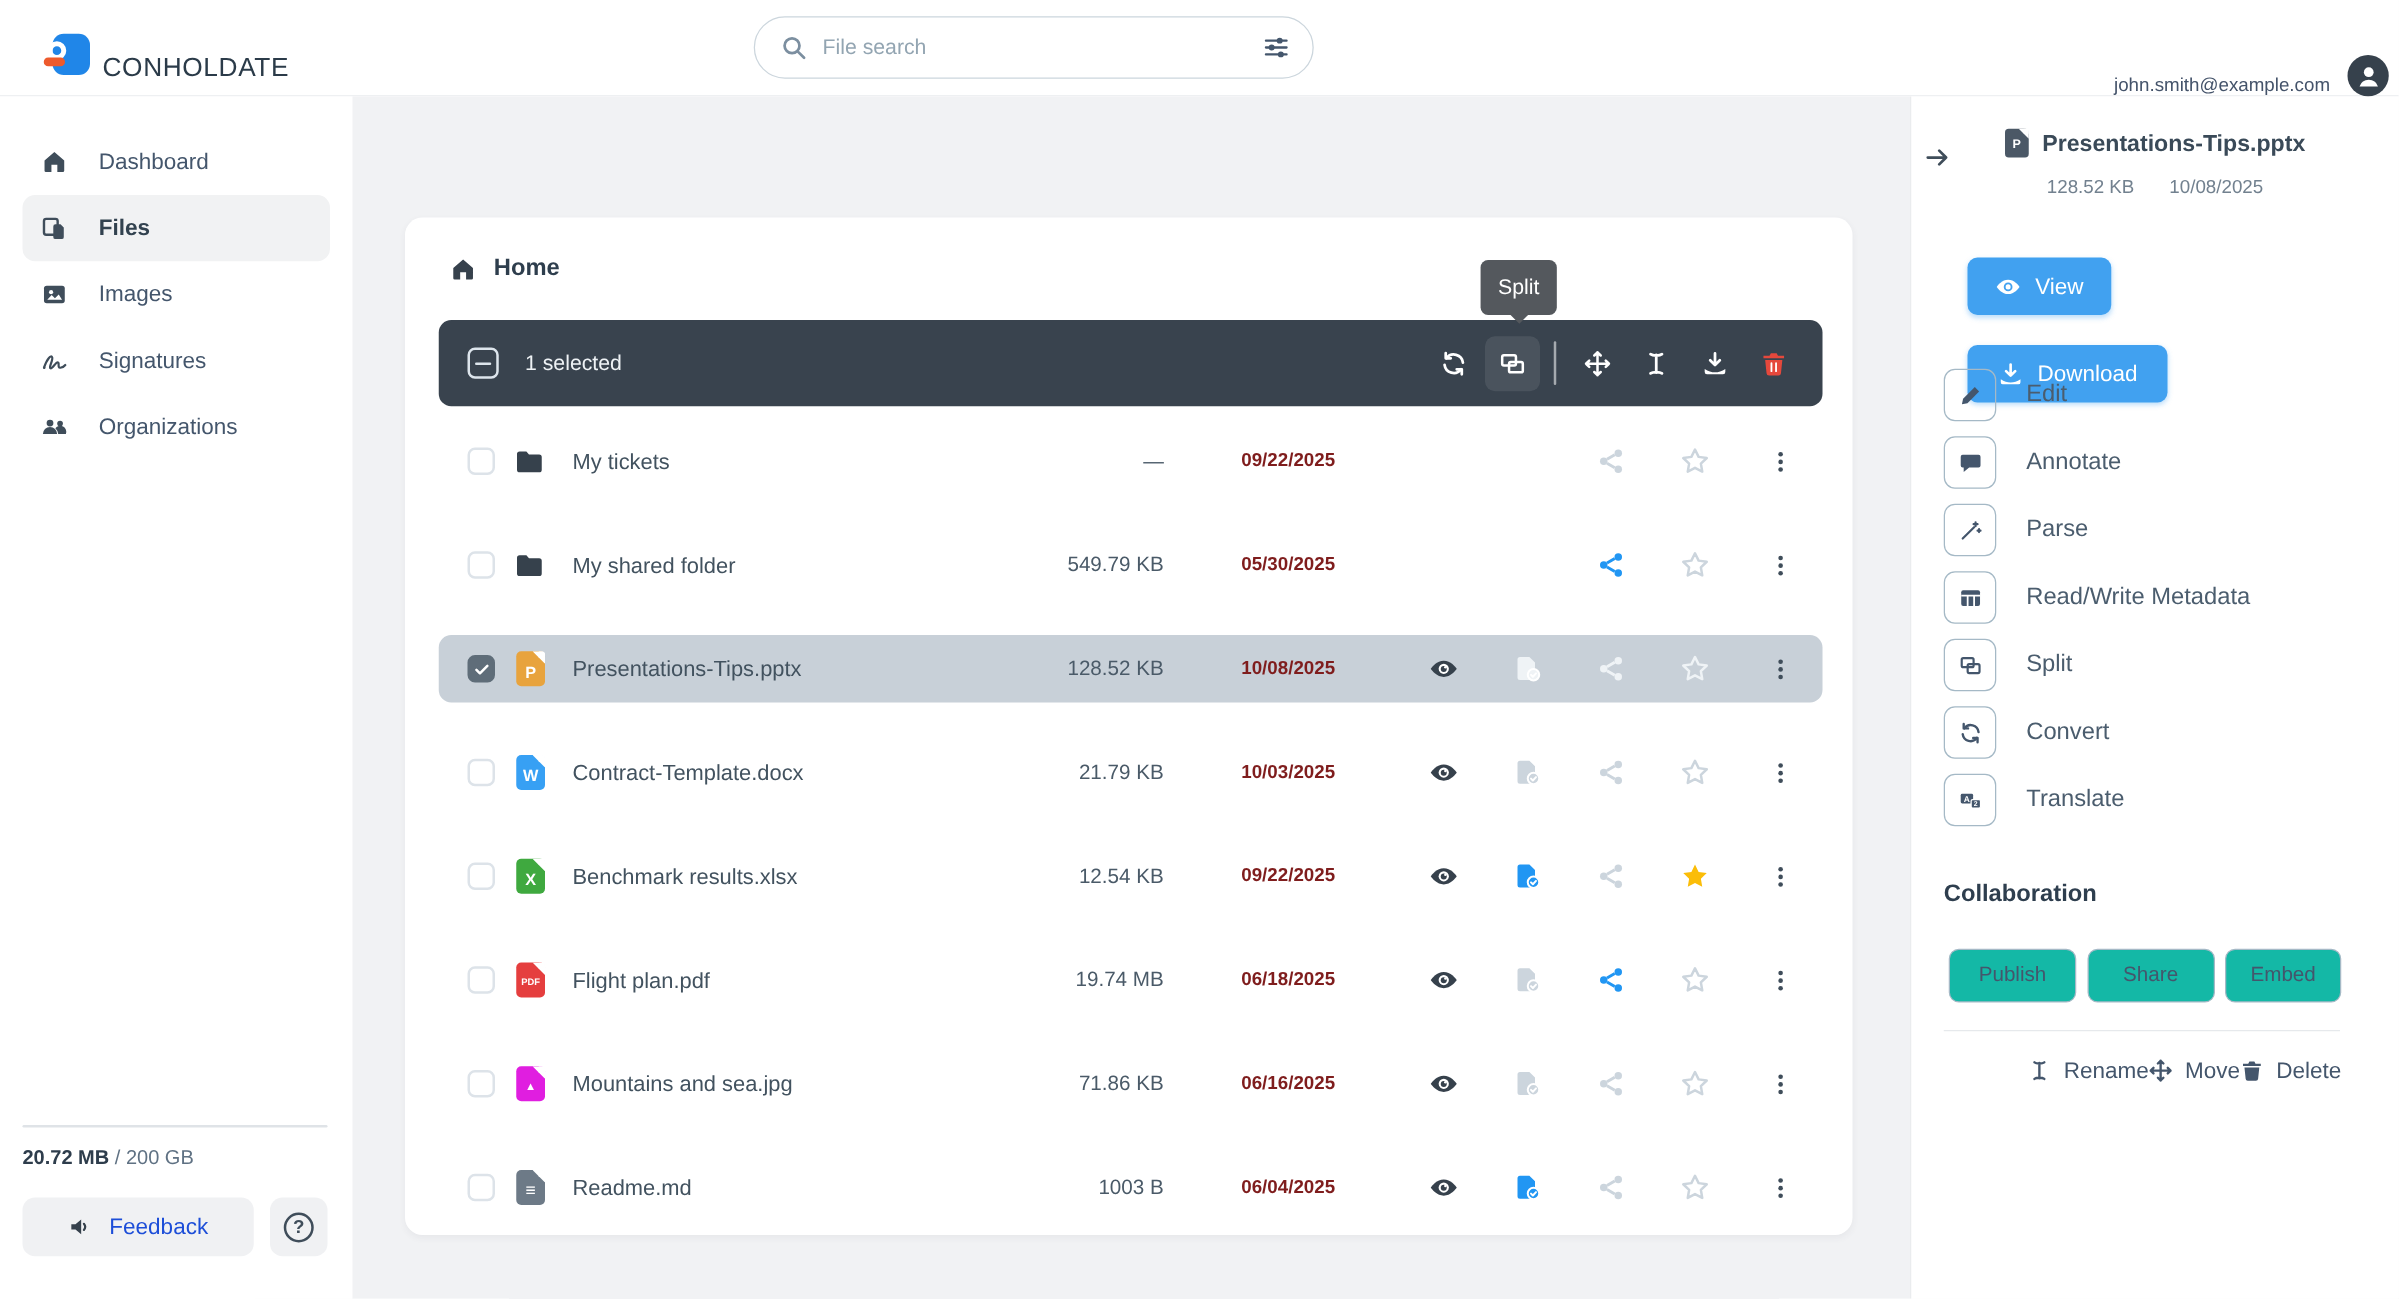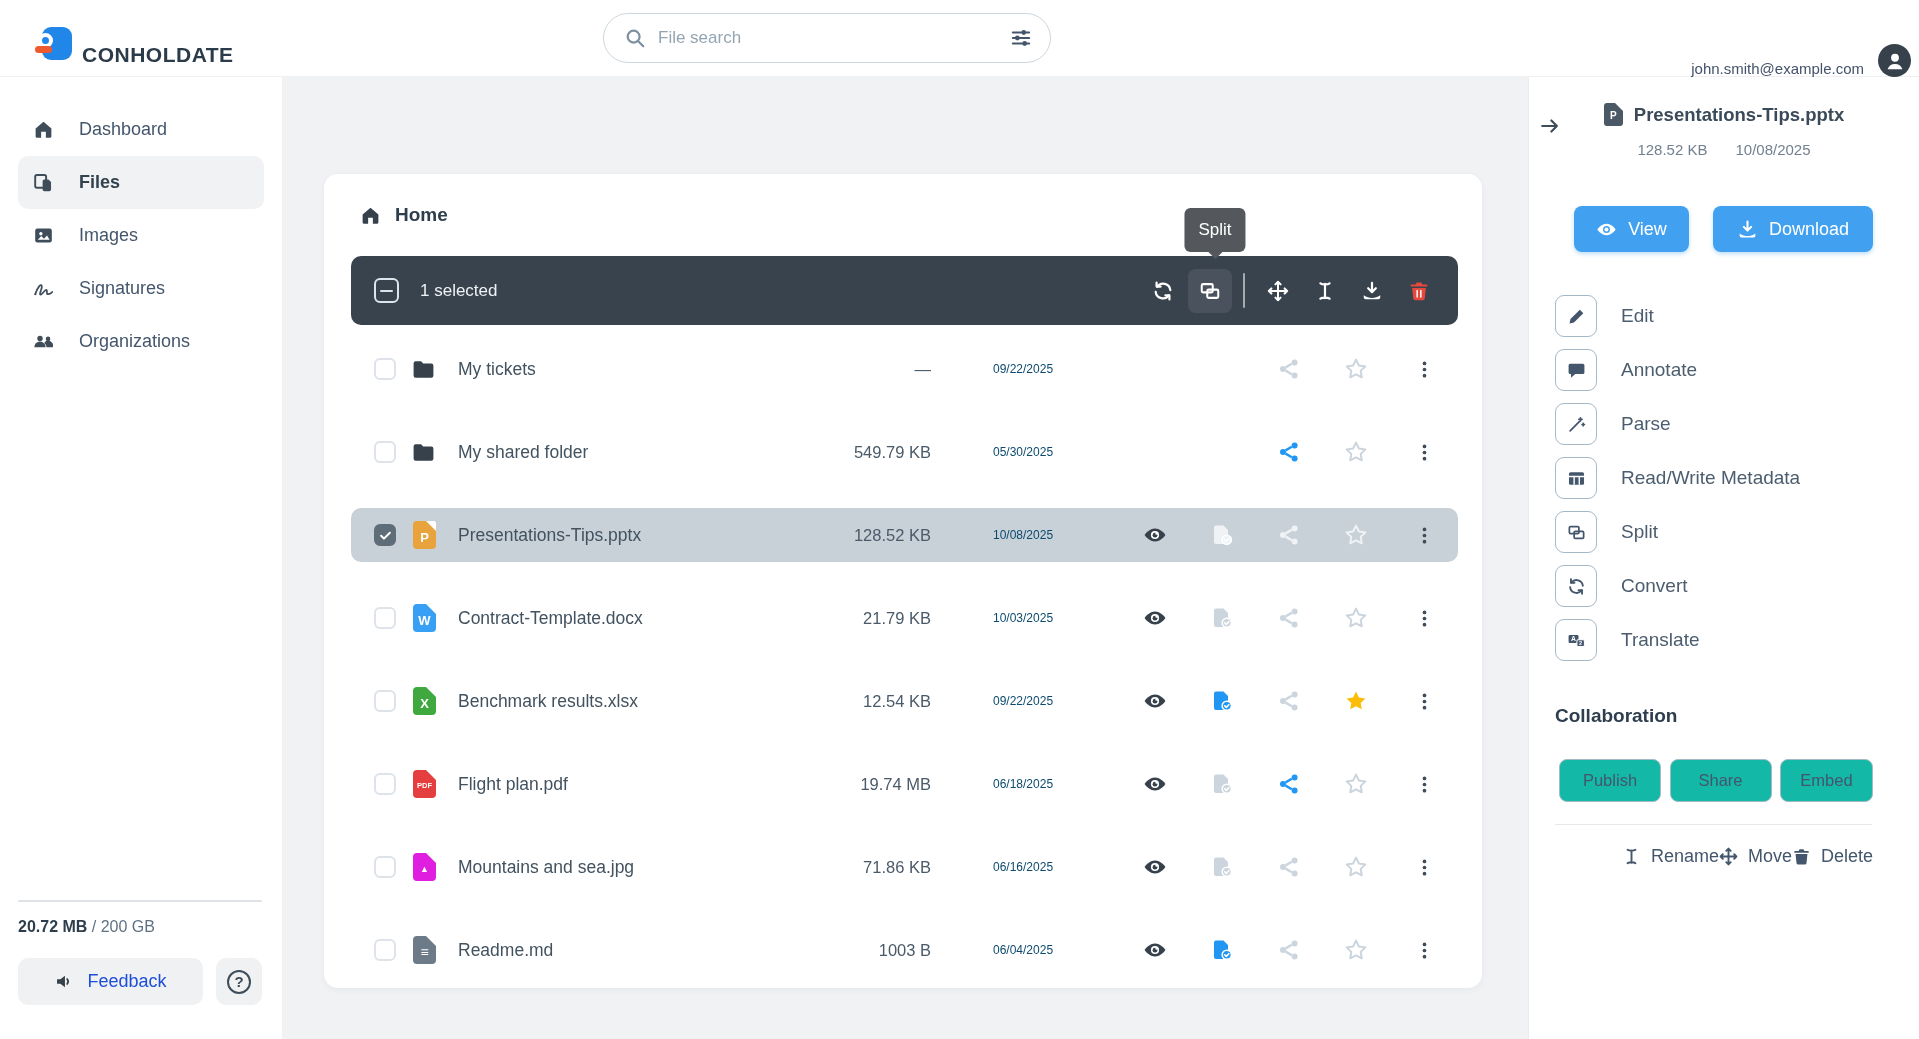--- a/index.html
+++ b/index.html
@@ -7,21 +7,21 @@
   body { font-family:"Liberation Sans", sans-serif; background:#fff; position:relative; color:var(--text-primary,#3c4b59); }
   svg { display:block; }
   button { background:none; border:none; font-family:inherit; cursor:pointer; }
 
   
   .topbar { position:absolute; left:0; top:0; width:1919px; height:77px; background:#fff; border-bottom:1px solid #eef0f2; z-index:5; }
   .brand { position:absolute; left:42px; top:20px; display:flex; align-items:center; gap:10px; }
   .logo-mark { width:30px; height:33px; background:#2086e8; border-radius:9px; position:relative; }
   .logo-ring { position:absolute; left:-4px; top:6px; width:15px; height:15px; border-radius:50%; border:4px solid #fff; }
   .logo-dash { position:absolute; left:-7px; top:19px; width:17px; height:7px; border-radius:4px; background:#ed5a2d; }
-  .brand-text { font-size:21px; font-weight:700; letter-spacing:.5px; color:#2b3b49;margin-top:23px; }
+  .brand-text { font-size:21px; font-weight:400; letter-spacing:.5px; color:#2b3b49;margin-top:23px; }
   .search-pill { position:absolute; left:603px; top:13px; width:448px; height:50px; border:1.5px solid #ccd6dd; border-radius:25px; display:flex; align-items:center; padding:0 18px 0 20px; background:#fff; }
   .search-pill input { flex:1; border:none; outline:none; font-size:17px; color:#44536a; margin-left:12px; font-family:inherit; }
   .search-pill input::placeholder { color:#93a5b2; }
   .topbar-user { position:absolute; right:8px; top:0; height:77px; display:flex; align-items:flex-end; gap:14px; }
   .user-email { font-size:15px; color:#44536a; }
   .avatar { width:33px; height:33px; border-radius:50%; background:#36414c; display:flex; align-items:center; justify-content:center; }
 
   
   .sidebar { position:absolute; left:0; top:77px; width:282px; height:962px; background:#fff; }
   .nav { padding:26px 18px 0; }
@@ -78,21 +78,21 @@
   .checkbox.checked svg { visibility:visible; }
   .file-badge { position:absolute; left:62px; top:13px; width:23px; height:28px; border-radius:4px; display:flex; align-items:center; justify-content:center; }
   .file-badge::after { content:""; position:absolute; top:0; right:0; border:5px solid; border-color:#fff #fff transparent transparent; border-radius:0 3px 0 0; }
   .badge-letter { color:#fff; font-weight:700; font-size:13px; line-height:1; margin-top:4px; }
   .ext-pdf .badge-letter { font-size:7.5px; }
   .ext-jpg .badge-letter { font-size:9px; }
   .ext-md .badge-letter { font-size:14px; }
   .folder-ic { position:absolute; left:60px; top:15px; width:25px; height:25px; color:#36414c; }
   .cell-name { position:absolute; left:107px; top:0; line-height:54px; font-size:17.5px; color:#42525f; }
   .cell-size { position:absolute; left:420px; width:160px; top:0; line-height:54px; font-size:16.5px; color:#4a5a68; text-align:right; }
-  .cell-date { position:absolute; left:642px; top:0; line-height:54px; font-size:12px; color:#0c4a6e; }
+  .cell-date { position:absolute; left:642px; top:0; line-height:54px; font-size:15px; color:#7f1d1d;font-weight:bold; }
   .act { position:absolute; top:5px; width:44px; height:44px; display:flex; align-items:center; justify-content:center; }
   .act .ic { width:24px; height:24px; }
   .act-eye   { left:782px; }
   .act-check { left:849px; }
   .act-share { left:916px; }
   .act-star  { left:983px; }
   .act-kebab { left:1051px; }
   .act-kebab .ic { width:21px; height:21px; }
   .ic-dark { color:var(--dark-icon,#36414c); }
   .ic-gray { color:var(--icon-gray,#ccd5dd); }
@@ -105,21 +105,21 @@
 
   
   .panel { position:absolute; left:1528px; top:77px; width:391px; height:962px; background:#fff; border-left:1px solid #eaecee; }
   .panel-collapse { position:absolute; left:8px; top:36px; width:26px; height:26px; color:#3f4d5a; display:flex; align-items:center; justify-content:center; }
   .panel-title-row { position:absolute; left:0; top:26px; width:100%; display:flex; align-items:center; justify-content:center; gap:11px; }
   .panel-file-badge { width:19px; height:23px; border-radius:3px; position:relative; display:flex; align-items:center; justify-content:center; }
   .panel-file-badge::after { content:""; position:absolute; top:0; right:0; border:4px solid; border-color:#fff #fff transparent transparent; }
   .panel-file-badge .badge-letter { font-size:10px; margin-top:3px; }
   .panel-file-name { font-size:18.5px; font-weight:700; color:#3a4a58; }
   .panel-meta { position:absolute; left:0; top:64px; width:100%; display:flex; justify-content:center; gap:28px; font-size:15px; color:#72818f; }
-  .panel-buttons { position:absolute; left:45px; top:129px; display:flex; gap:24px; }
+  .panel-buttons { position:absolute; left:45px; top:129px; display:flex; gap:24px;flex-direction:column; }
   .btn-primary { height:46px; border-radius:8px; background:var(--button-blue,#41a1f0); color:#fff; font-size:18px; display:flex; align-items:center; justify-content:center; gap:11px; box-shadow:0 2px 4px rgba(65,161,240,.35); }
   .btn-primary .ic { width:21px; height:21px; color:#fff; }
   .btn-view { width:115px; }
   .btn-download { width:160px; }
   .panel-actions { position:absolute; left:26px; top:218px; }
   .panel-action { display:flex; align-items:center; height:42px; margin-bottom:12px; }
   .panel-action-icon { width:42px; height:42px; border:1.5px solid #a5b9c6; border-radius:9px; display:flex; align-items:center; justify-content:center; color:#44566c; }
   .panel-action-icon .ic { width:19px; height:19px; }
   .panel-action-label { margin-left:24px; font-size:19px; color:#4b5d6e; }
   .collab-title { position:absolute; left:26px; top:628px; font-size:19px; font-weight:700; color:#2e3e4e; }

